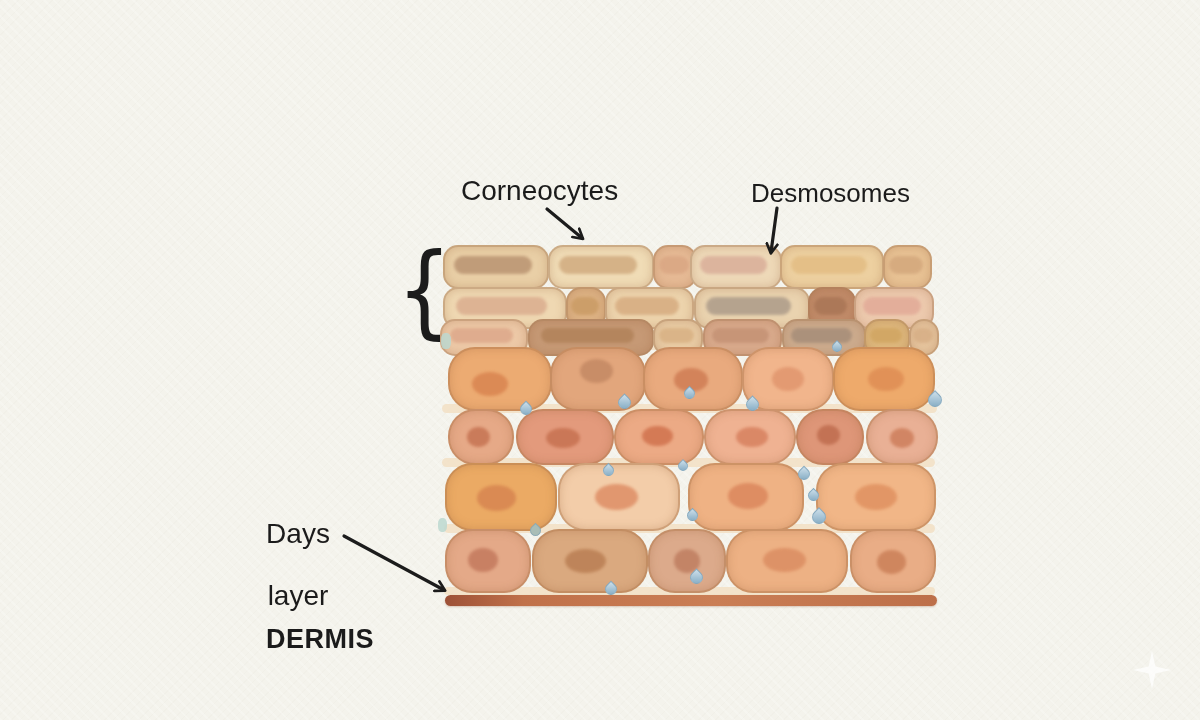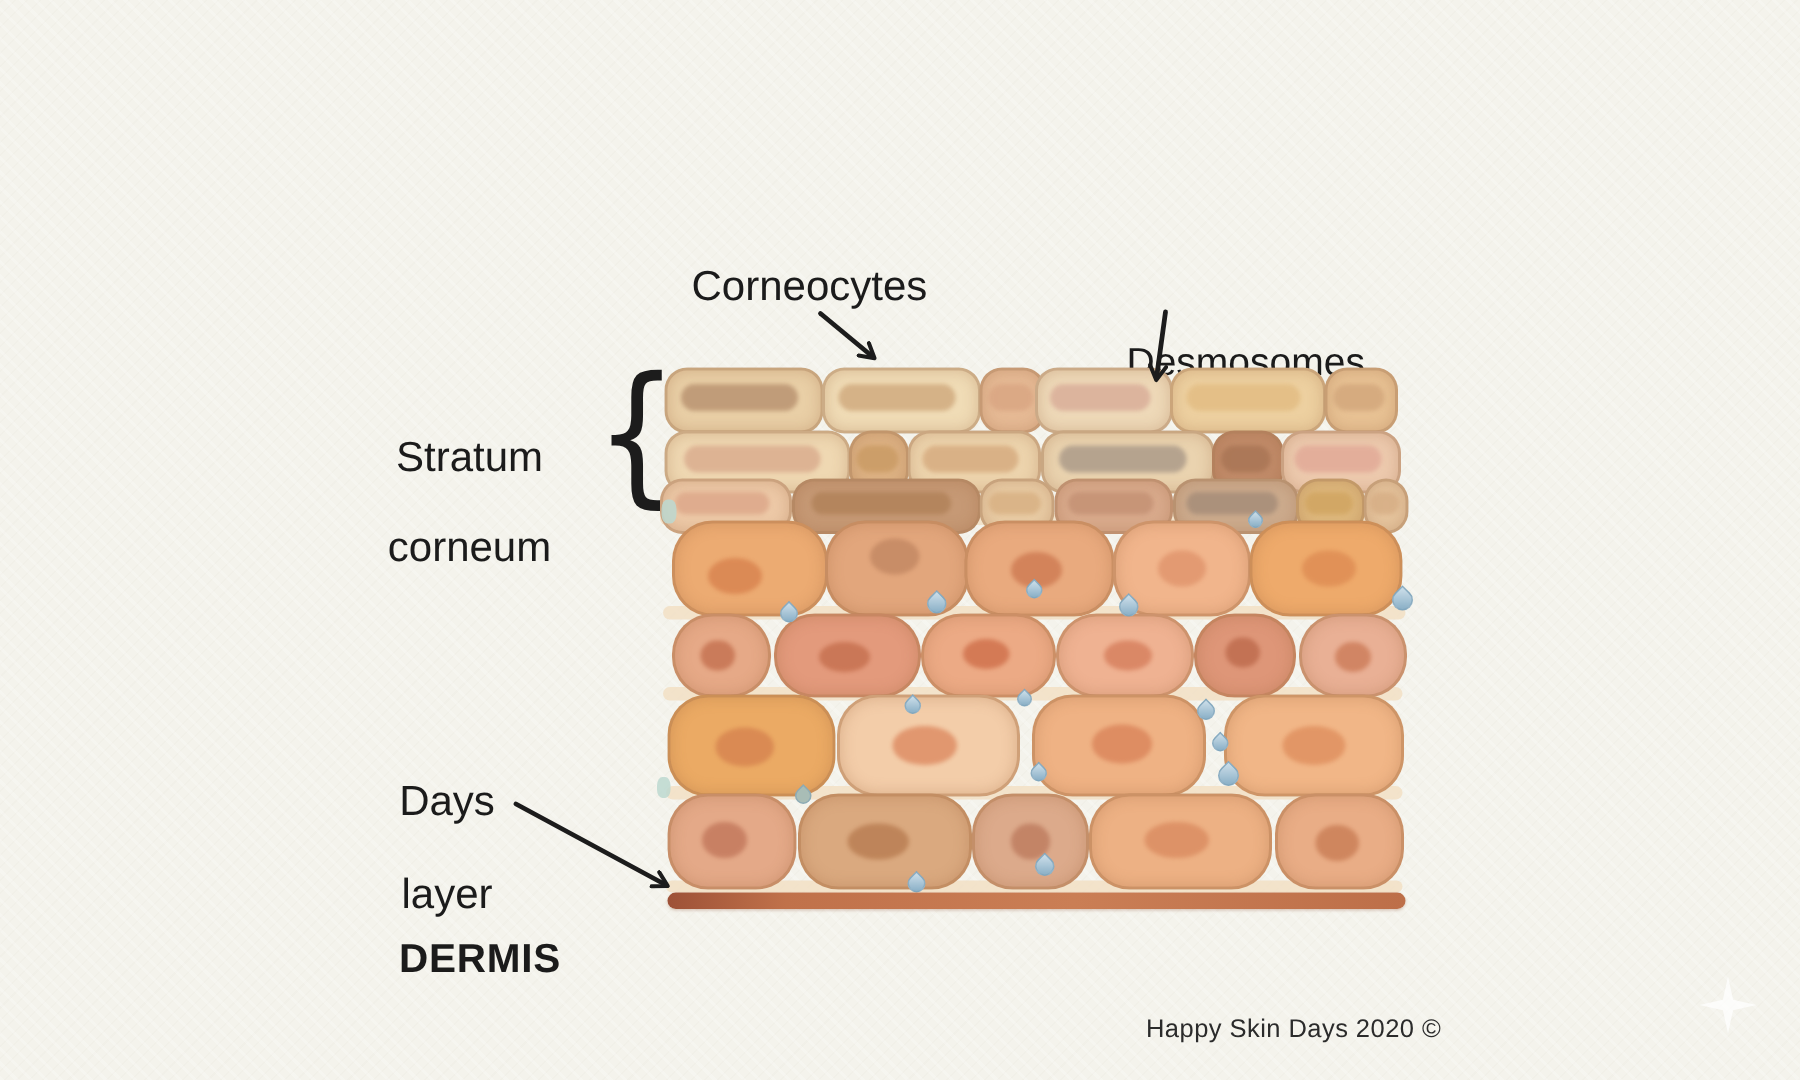--- a/index.html
+++ b/index.html
@@ -12,21 +12,21 @@
     font-family:"Liberation Sans", sans-serif;
     color:#1b1b1b;
   }
   .page-title{
     position:absolute;left:0;top:62px;width:100%;
     text-align:center;font-size:47px;font-weight:800;letter-spacing:.5px;color:#141414;
   }
   .lbl{position:absolute;white-space:pre-line;}
   .lbl-epidermis{left:252px;top:188px;font-size:27px;font-weight:700;letter-spacing:.5px;}
   .lbl-corneocytes{left:461px;top:175px;font-size:28px;}
-  .lbl-desmosomes{left:751px;top:178px;font-size:26px;margin-top:48px;}
+  .lbl-desmosomes{left:751px;top:178px;font-size:26px;}
   .lbl-stratum{left:228px;top:260px;width:170px;text-align:center;font-size:28px;line-height:30px;}
   .lbl-basal{left:242px;top:487px;width:112px;text-align:center;font-size:28px;line-height:31px;}
   .lbl-dermis{left:266px;top:624px;font-size:27px;font-weight:700;letter-spacing:.5px;}
   .brace{
     position:absolute;left:392px;top:244px;font-size:102px;line-height:92px;
     font-family:"DejaVu Sans", sans-serif;font-weight:400;color:#1c1c1c;transform:scaleX(.85);
   }
   .credit{position:absolute;left:764px;top:676px;font-size:17px;color:#2b2b2b;letter-spacing:.3px;}
   .arrows{position:absolute;left:0;top:0;width:1200px;height:720px;pointer-events:none;}
   
@@ -58,24 +58,20 @@
 </style>
 </head>
 <body>
 
 <div class="stage">
 
 
   <div class="lbl lbl-corneocytes">Corneocytes</div>
   <div class="lbl lbl-desmosomes">Desmosomes</div>
 
-  <div class="lbl lbl-stratum">
-    <span>Stratum</span><br>
-    <span>corneum</span>
-  </div>
 
   <div class="brace">{</div>
 
   <div class="lbl lbl-basal">
     <span>Days</span><br>
     <span>layer</span>
   </div>
 
   <div class="lbl lbl-dermis">DERMIS</div>
 
@@ -228,15 +224,14 @@
         <path d="M1,1 L8,5 L1,9" fill="none" stroke="#1c1c1c" stroke-width="2" stroke-linecap="round" stroke-linejoin="round"></path>
       </marker>
     </defs>
     <line x1="547" y1="209" x2="582" y2="238" stroke="#1c1c1c" stroke-width="3.2" stroke-linecap="round" marker-end="url(#ah)"></line>
     <line x1="777" y1="208" x2="771" y2="252" stroke="#1c1c1c" stroke-width="3.2" stroke-linecap="round" marker-end="url(#ah)"></line>
     <line x1="344" y1="536" x2="444" y2="590" stroke="#1c1c1c" stroke-width="3.2" stroke-linecap="round" marker-end="url(#ah)"></line>
   </svg>
 
   <div class="sparkle"></div>
 
-  <div class="credit">Happy Skin Days 2020 ©</div>
 
 </div>
 
 </body></html>

